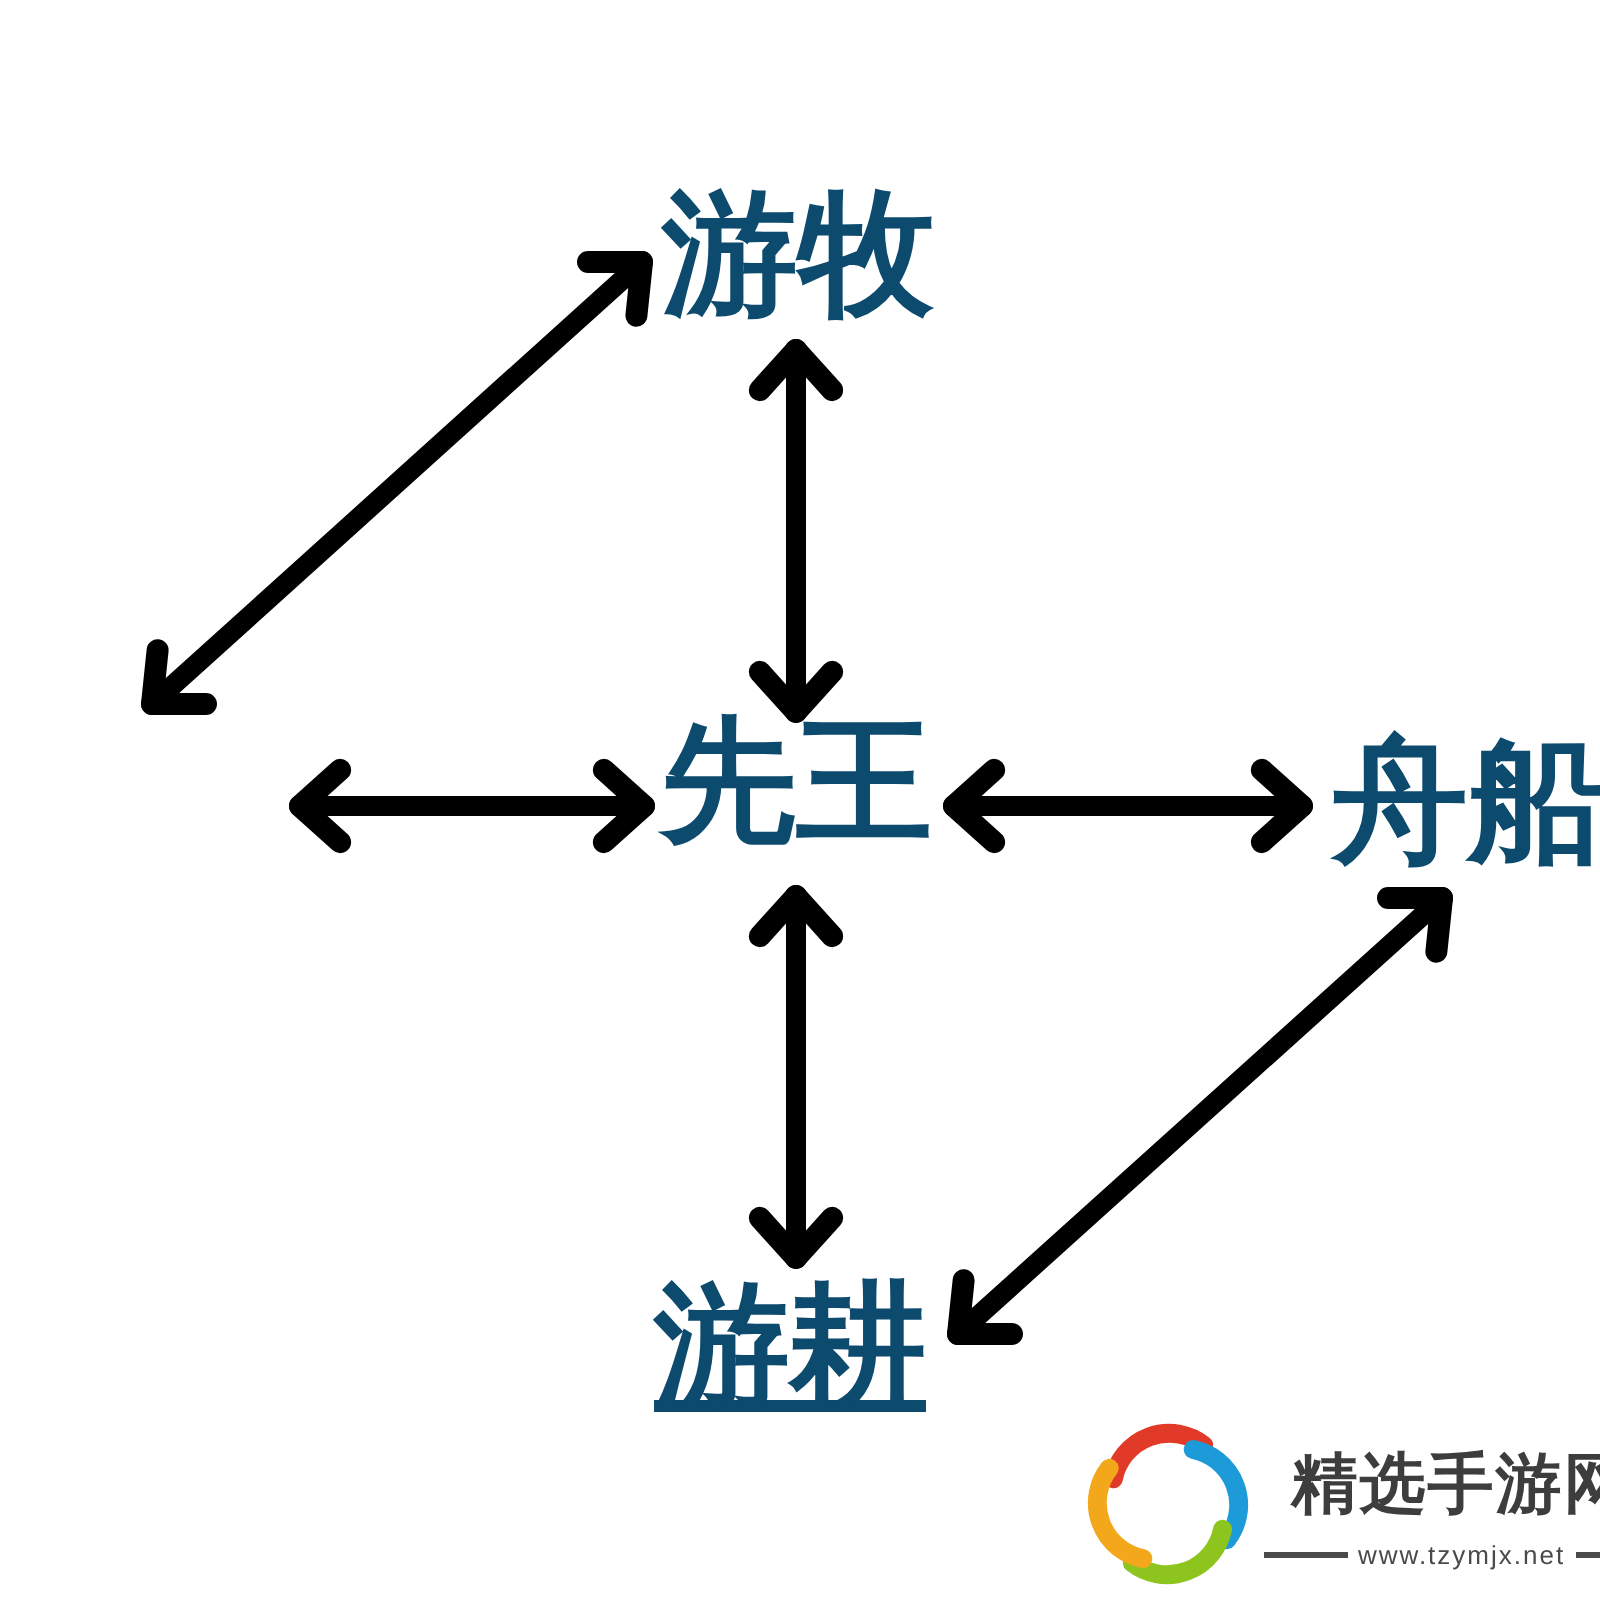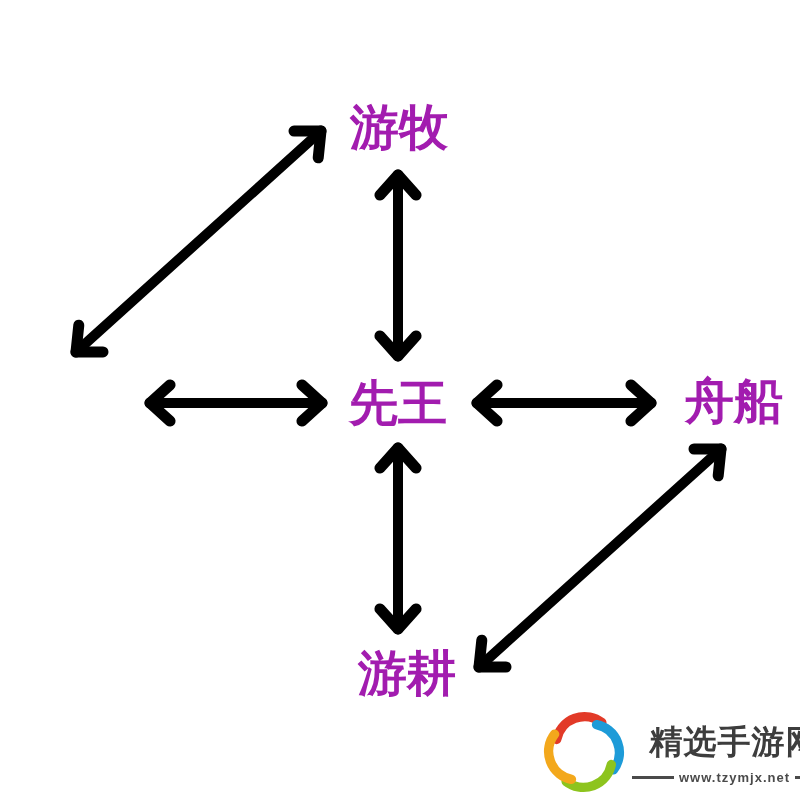--- a/index.html
+++ b/index.html
@@ -9,23 +9,23 @@
     height: 800px;
     background: #ffffff;
     overflow: hidden;
     font-family: "Liberation Sans", sans-serif;
   }
   #edges { position: absolute; left: 0; top: 0; }
   .node {
     position: absolute;
     transform: translate(-50%, -50%);
     font-weight: 900;
-    font-size: 49px;
+    font-size: 68px;
     line-height: 1;
-    color: #a21caf;
+    color: #0c4a6e;
     white-space: nowrap;
     letter-spacing: 0px;
   }
   .watermark {
     position: absolute;
     left: 542px;
     top: 706px;
     width: 258px;
     height: 92px;
     display: flex;
@@ -48,21 +48,21 @@
   }
   .wm-url-row { display: flex; align-items: center; margin-top: 5px; }
   .wm-line {
     display: inline-block;
     width: 42px;
     height: 0;
     border-top: 3px solid #4a4a4a;
   }
   .wm-url {
     font-size: 13px;
-    font-weight: 700;
+    font-weight: 400;
     color: #4a4a4a;
     letter-spacing: 1px;
     margin: 0 5px;
     white-space: nowrap;
   }
 </style>
 </head>
 <body>
 
 <div class="stage">
@@ -106,23 +106,23 @@
       <g>
         <line x1="479" y1="667" x2="721" y2="449" stroke="#000000" stroke-width="10" stroke-linecap="round"></line>
         <line x1="721" y1="449" x2="718.1839942418035" y2="475.8527486781112" stroke="#000000" stroke-width="11" stroke-linecap="round"></line>
         <line x1="721" y1="449" x2="694.0000007343398" y2="449.00629716982587" stroke="#000000" stroke-width="11" stroke-linecap="round"></line>
         <line x1="479" y1="667" x2="481.8160057581965" y2="640.1472513218888" stroke="#000000" stroke-width="11" stroke-linecap="round"></line>
         <line x1="479" y1="667" x2="505.9999992656602" y2="666.9937028301741" stroke="#000000" stroke-width="11" stroke-linecap="round"></line>
       </g>
     </svg>
 
   <div class="node" style="left: 399px; top: 127px;">游牧</div>
-  <div class="node" style="left: 398px; top: 403px;">先王</div>
+  <div class="node" style="left: 398px; top: 391px;">先王</div>
   <div class="node" style="left: 734px; top: 401px;">舟船</div>
-  <div class="node" style="left: 407px; top: 673px;">游耕</div>
+  <div class="node" style="left: 395px; top: 673px; text-decoration: underline;">游耕</div>
 
   <div class="watermark">
     <svg class="logo" viewBox="0 0 80 80">
       <g fill="none" stroke-width="9" stroke-linecap="round">
         <path d="M 14 28 A 27 27 0 0 1 57 12" stroke="#e23a28"></path>
         <path d="M 14 28 A 27 27 0 0 1 57 12" transform="rotate(90 40 40)" stroke="#1d9bd8"></path>
         <path d="M 14 28 A 27 27 0 0 1 57 12" transform="rotate(180 40 40)" stroke="#8dc41e"></path>
         <path d="M 14 28 A 27 27 0 0 1 57 12" transform="rotate(270 40 40)" stroke="#f3a81c"></path>
       </g>
     </svg>

